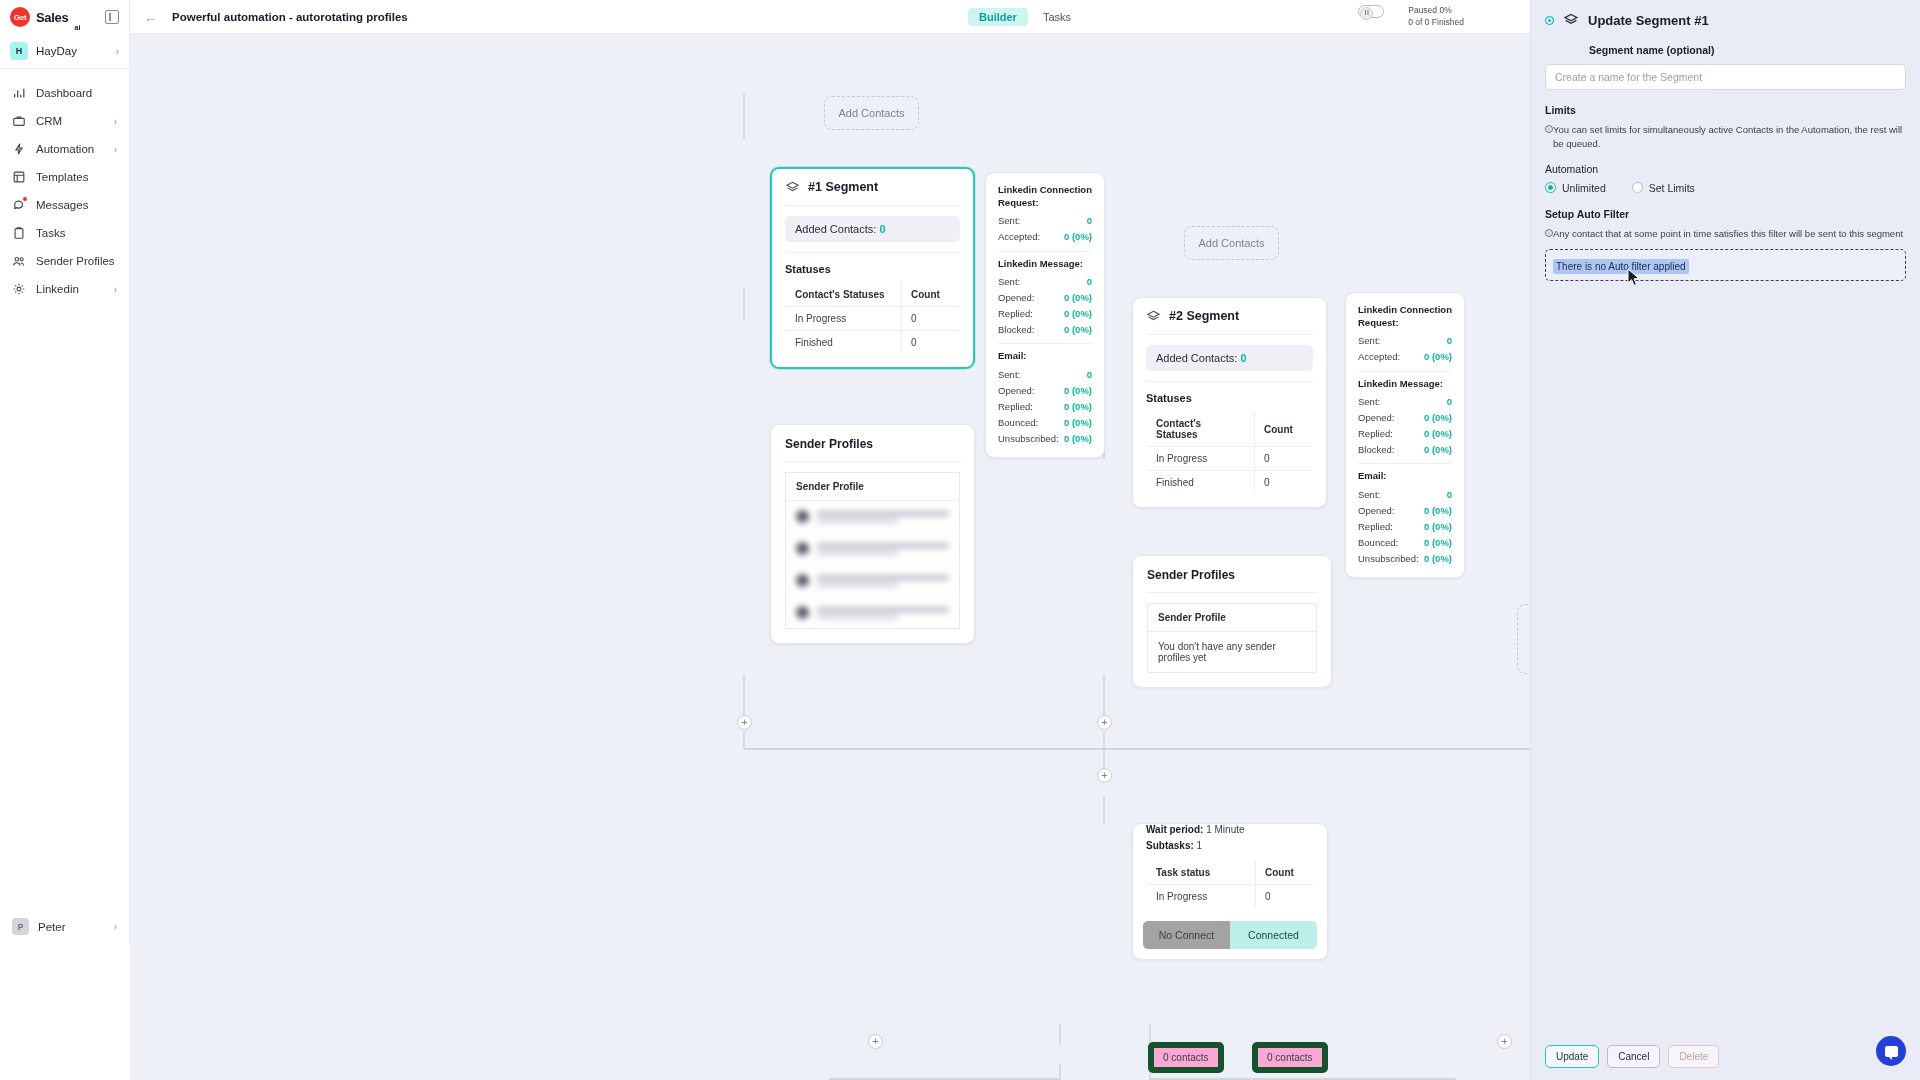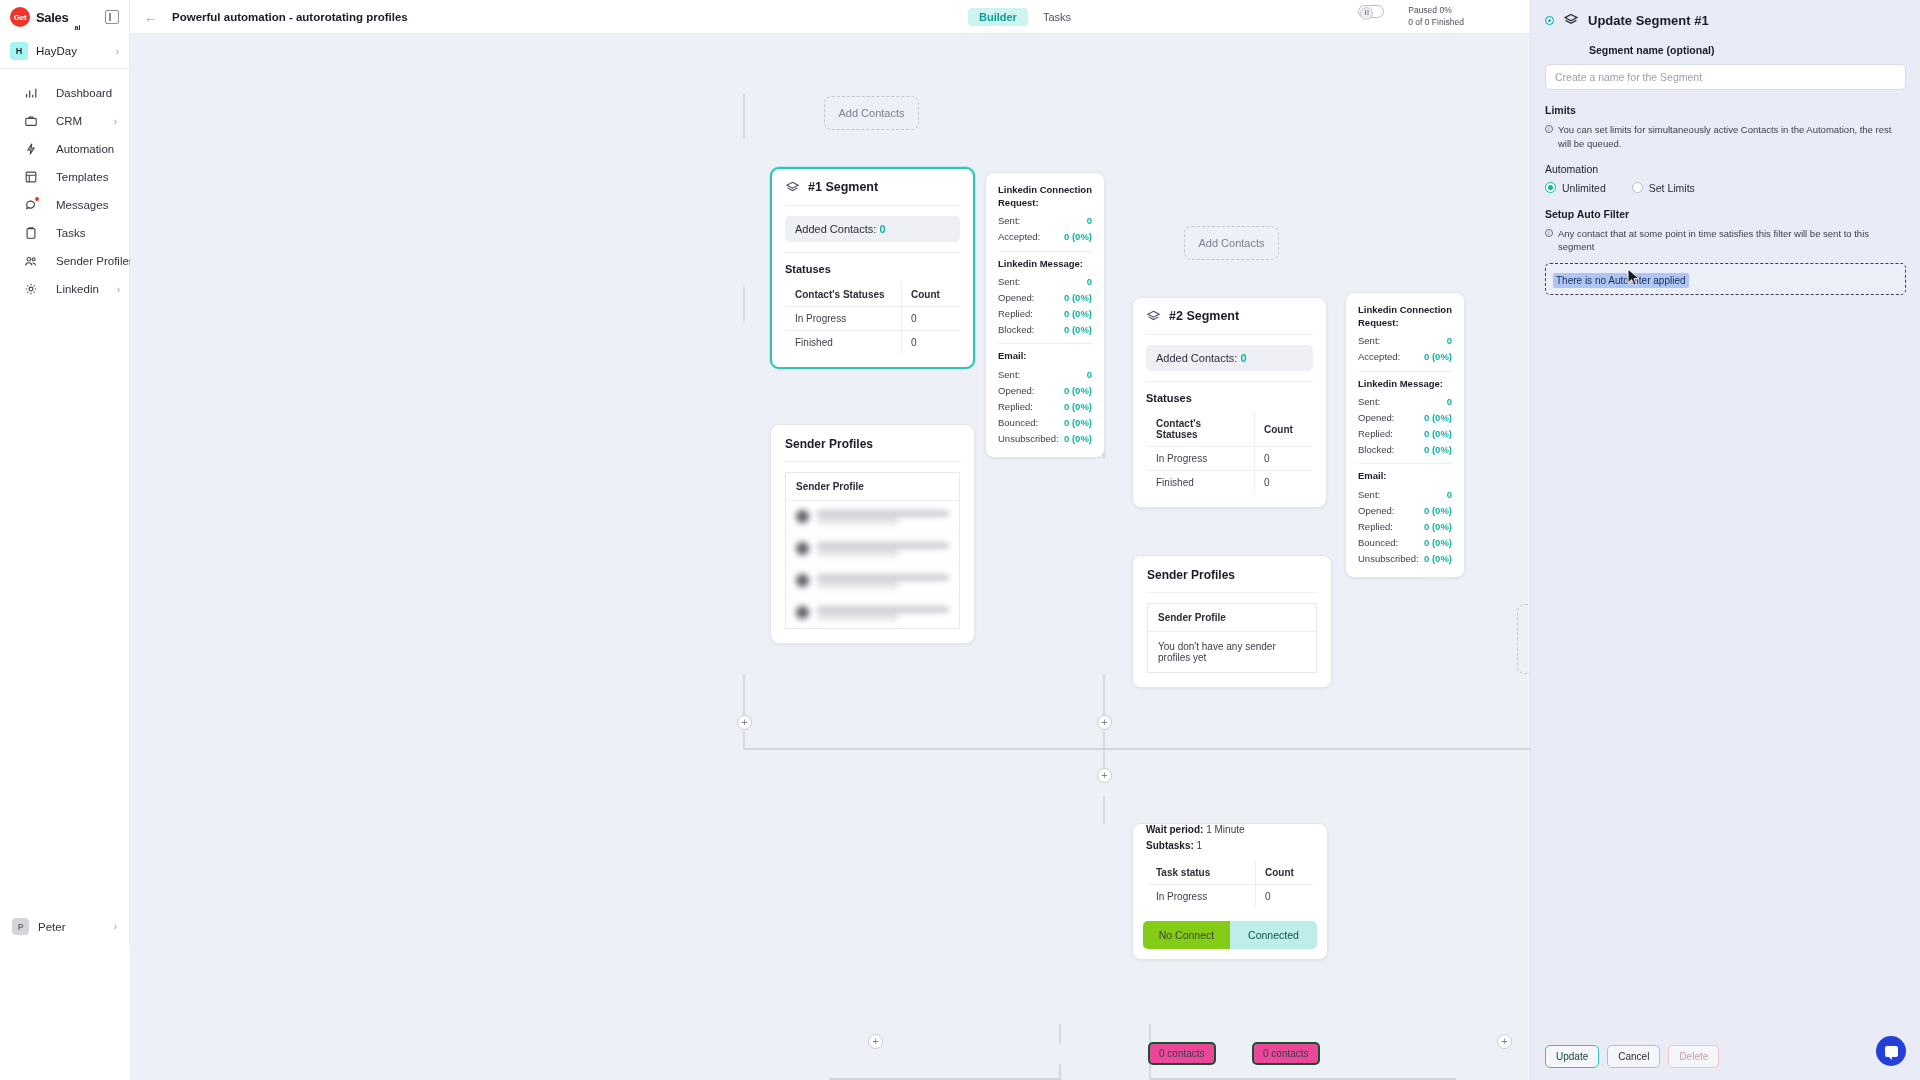--- a/index.html
+++ b/index.html
@@ -42,22 +42,22 @@
   .ws-avatar {
     width: 18px; height: 18px; border-radius: 4px; background: #a6f4ef;
     color: #14303a; font-size: 9px; font-weight: 600;
     display: flex; align-items: center; justify-content: center;
   }
   .ws-name { font-size: 11.5px; color: #1a1c27; font-weight: 500; }
   .chev { margin-left: auto; color: #9aa0ad; font-size: 10px; }
 
   .nav { padding-top: 10px; }
   .nav-item {
-    display: flex; align-items: center; gap: 18px; padding: 7px 12px;
-    font-size: 11.5px; color: #30323d; cursor: pointer; margin-left: 12px;
+    display: flex; align-items: center; gap: 10px; padding: 7px 12px;
+    font-size: 11.5px; color: #30323d; cursor: pointer;
   }
   .nav-ico { width: 14px; height: 14px; flex: none; color: #44464f;
              display:flex; align-items:center; justify-content:center; position: relative;}
   .nav-ico svg { width: 14px; height: 14px; }
   .nav-label { white-space: nowrap; }
   .dot-badge { position:absolute; top:-1px; right:-1px; width:4px; height:4px;
                border-radius:50%; background:#f0342a; }
 
   .user-row {
     margin-top: auto; display: flex; align-items: center; gap: 9px;
@@ -175,27 +175,27 @@
 
   .plus-node {
     width: 15px; height: 15px; border-radius: 50%; background: #fff;
     border: 1px solid #c6cad4; color: #7d818e; font-size: 11px; line-height: 13px;
     text-align: center; cursor: pointer; position: absolute;
   }
 
   .branch-tabs { display: flex; gap: 0; margin: 0 10px 0; }
   .branch-tab {
     flex: 1; text-align: center; font-size: 10.5px; padding: 8px 0;
-    background: #84cc16; color: #3b3e49; cursor: pointer;
+    background: #a3a3a3; color: #3b3e49; cursor: pointer;
   }
   .branch-tab:first-child { border-radius: 5px 0 0 5px; }
   .branch-tab.active { background: #bdeee9; color: #14504c; border-radius: 0 5px 5px 0; }
   .pill {
-    position: absolute; font-size: 10px; color: #3b3e49; background: #ec4899;
-    border: 2px solid #14532d; border-radius: 5px; padding: 4px 9px;
+    position: absolute; font-size: 10px; color: #3b3e49; background: #f9a8d4;
+    border: 6px solid #14532d; border-radius: 5px; padding: 4px 9px;
   }
 
   
   #panel {
     position: absolute; right: 0; top: 0; width: 390px; height: 1080px;
     background: #e9ecf6; border-left: 1px solid #dfe2ec;
     padding: 12px 14px; display: flex; flex-direction: column;
   }
   .panel-head { display: flex; align-items: center; gap: 9px; margin-bottom: 16px; }
   .panel-dot { width: 9px; height: 9px; border-radius: 50%; background: #0bb3c4;
@@ -206,21 +206,21 @@
 
   .field-label { font-size: 10.5px; font-weight: 700; color: #1a1c27; margin-bottom: 8px; padding-left: 44px; }
   .text-input {
     width: 100%; height: 26px; border: 1px solid #d7dae4; border-radius: 5px;
     background: #fff; font-size: 10.5px; color: #2a2d38; padding: 0 9px;
     font-family: "Liberation Sans", sans-serif;
   }
   .text-input::placeholder { color: #9aa0ad; }
 
   .sect-title { font-size: 10.5px; font-weight: 700; color: #1a1c27; margin: 14px 0 7px; }
-  .hint { display: flex; gap: 5px; font-size: 9.5px; color: #3b3e49; line-height: 1.45; }
+  .hint { display: flex; font-size: 9.5px; color: #3b3e49; line-height: 1.45; }
   .hint-ico { flex: none; width: 8px; height: 8px; border-radius: 50%;
               border: 1px solid #6b6e79; font-size: 6px; text-align: center;
               line-height: 7px; color: #6b6e79; margin-top: 2px; }
 
   .sub-label { font-size: 10.5px; color: #1a1c27; margin: 12px 0 7px; }
   .radios { display: flex; gap: 26px; align-items: center; }
   .radio { display: flex; align-items: center; gap: 6px; font-size: 10.5px; color: #2a2d38; cursor: pointer; }
   .rb { width: 11px; height: 11px; border-radius: 50%; border: 1.4px solid #b8bcc6; background:#fff; }
   .rb.on { border-color: #0fb5a6; position: relative; }
   .rb.on::after { content:""; position:absolute; left:2px; top:2px; width:5px; height:5px;

